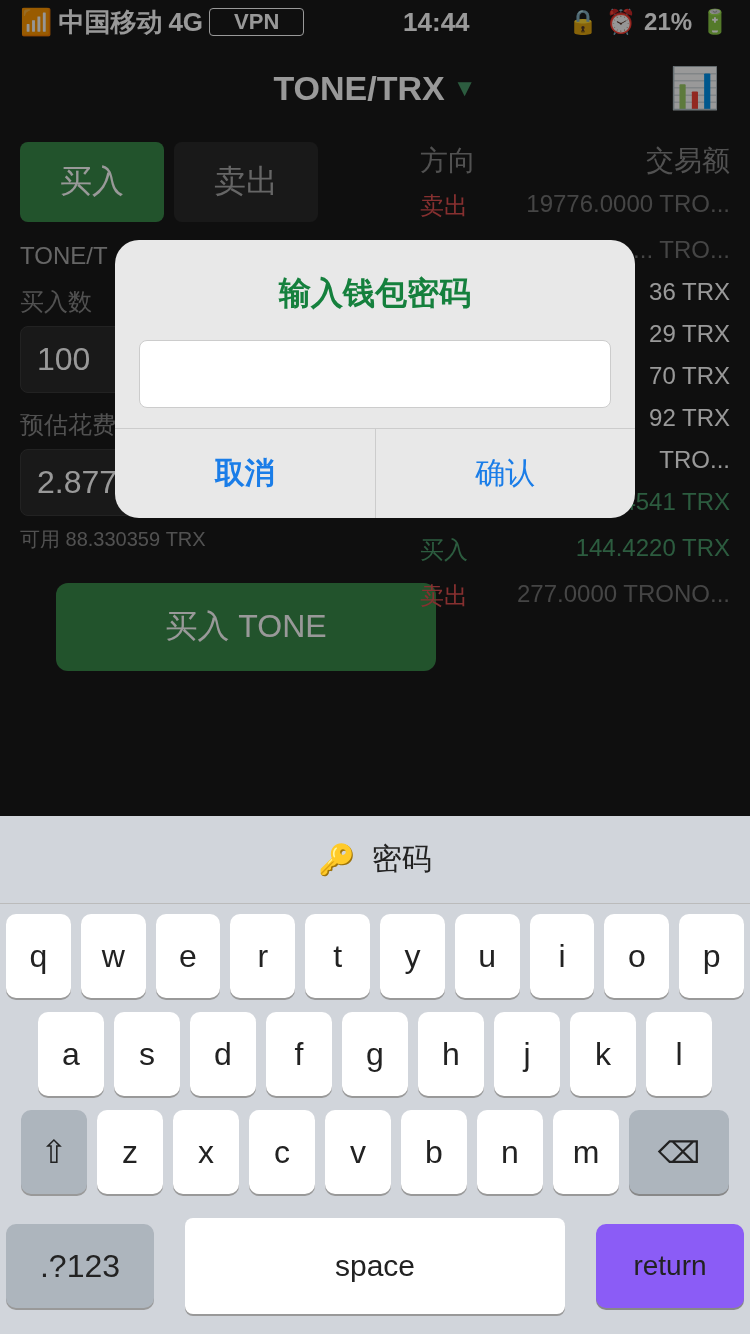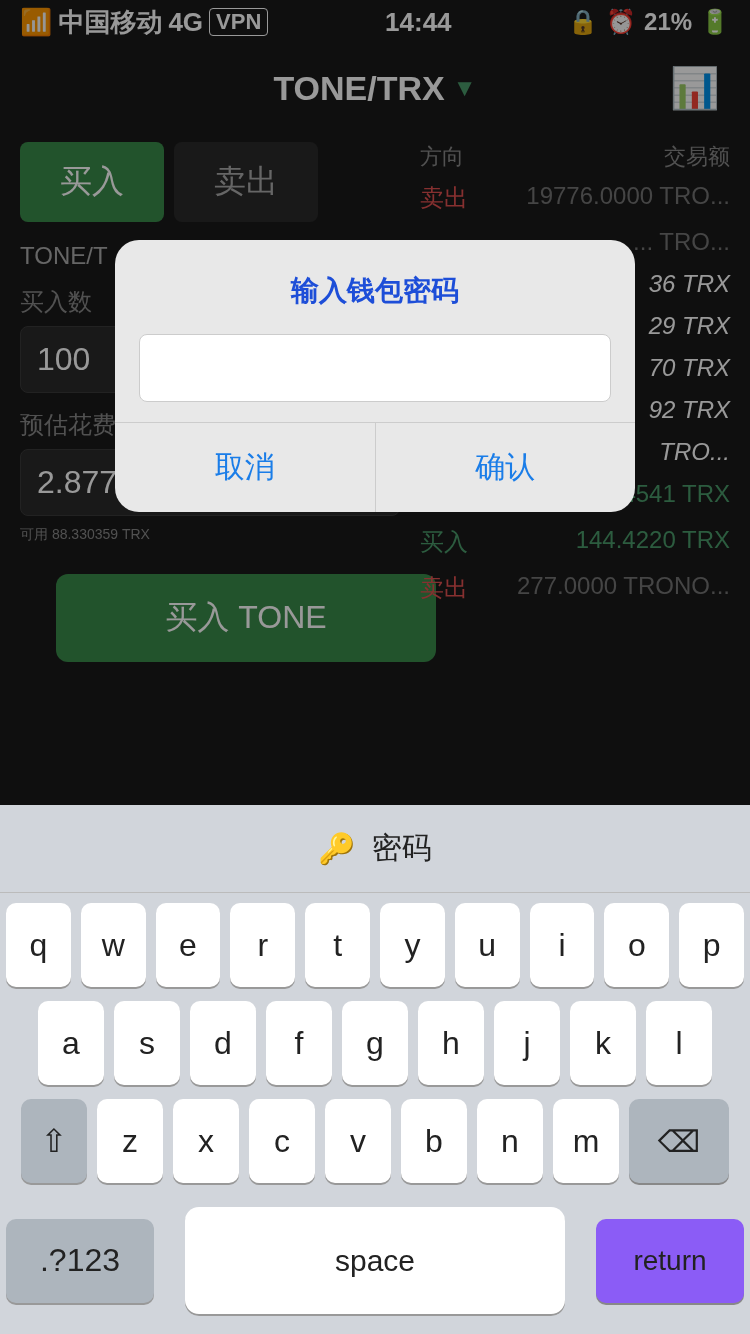--- a/index.html
+++ b/index.html
@@ -115,21 +115,21 @@
       padding: 14px 16px;
       width: 100%;
       display: flex;
       align-items: center;
       justify-content: space-between;
     }
     .input-field .suffix { color: #888; font-size: 24px; }
 
     .balance-text {
       color: #888;
-      font-size: 14px;
+      font-size: 20px;
       margin: 10px 0;
     }
 
     .buy-button {
       background: #3a8a4a;
       color: white;
       border: none;
       border-radius: 12px;
       padding: 22px;
       width: 100%;
@@ -142,34 +142,34 @@
 
     
     .right-panel {
       width: 310px;
       padding-top: 10px;
     }
     .right-header {
       display: flex;
       justify-content: space-between;
       color: #888;
-      font-size: 22px;
+      font-size: 28px;
       margin-bottom: 10px;
     }
     .order-row {
       display: flex;
       justify-content: space-between;
       margin-bottom: 14px;
       font-size: 24px;
     }
     .order-row .dir-sell { color: #e05050; }
     .order-row .dir-buy { color: #4a9a6a; }
     .order-row .amount-red { color: #737373; }
     .order-row .amount-green { color: #4a9a6a; }
-    .order-row .amount-white { color: white; font-style: italic; }
+    .order-row .amount-white { color: white; }
 
     
     .modal-overlay {
       position: fixed;
       top: 0; left: 0;
       width: 750px;
       height: 1334px;
       background: rgba(0,0,0,0.4);
       display: flex;
       align-items: flex-start;
@@ -178,23 +178,23 @@
       z-index: 100;
     }
     .modal {
       background: #e8e8e8;
       border-radius: 24px;
       width: 520px;
       overflow: hidden;
     }
     .modal-title {
       text-align: center;
-      font-size: 28px;
+      font-size: 32px;
       font-weight: 600;
-      color: #1d4ed8;
+      color: #15803d;
       padding: 32px 20px 24px;
     }
     .modal-input-wrap {
       padding: 0 24px 20px;
     }
     .modal-input {
       width: 100%;
       background: white;
       border: 1px solid #ccc;
       border-radius: 8px;
@@ -210,21 +210,21 @@
     .modal-btn-cancel, .modal-btn-confirm {
       flex: 1;
       padding: 24px;
       text-align: center;
       font-size: 30px;
       color: #1a7de8;
       cursor: pointer;
       background: none;
       border: none;
     }
-    .modal-btn-cancel { border-right: 1px solid #ccc; }
+    .modal-btn-cancel { border-right: 1px solid #ccc; font-weight: bold; }
 
     
     .keyboard-area {
       position: fixed;
       bottom: 0; left: 0;
       width: 750px;
       background: #d1d5db;
       padding-bottom: 0;
       z-index: 200;
     }
@@ -264,24 +264,24 @@
     }
     .key-dark {
       background: #adb5bd;
       color: #222;
     }
     .key-wide {
       width: 148px;
     }
     .key-space {
       background: white;
-      border-radius: 14px;
+      border-radius: 8px;
       flex: 1;
       max-width: 380px;
-      height: 107px;
+      height: 96px;
       display: flex;
       align-items: center;
       justify-content: center;
       font-size: 30px;
       color: #222;
       box-shadow: 0 2px 0 #999;
       cursor: pointer;
     }
     .key-return {
       background: #8b5cf6;
@@ -317,21 +317,21 @@
     }
   </style>
 </head>
 <body>
 
 <div class="status-bar">
   <div class="status-left">
     <span>📶</span>
     <span>中国移动</span>
     <span>4G</span>
-    <span style="border:1px solid white;border-radius:4px;padding:0 6px;font-size:22px;">VPN</span>
+    <span style="border:1px solid white;border-radius:4px;padding:0 24px;font-size:22px;">VPN</span>
   </div>
   <span>14:44</span>
   <div class="status-right">
     <span>🔒</span>
     <span>⏰</span>
     <span>21%</span>
     <span>🔋</span>
   </div>
 </div>
 

